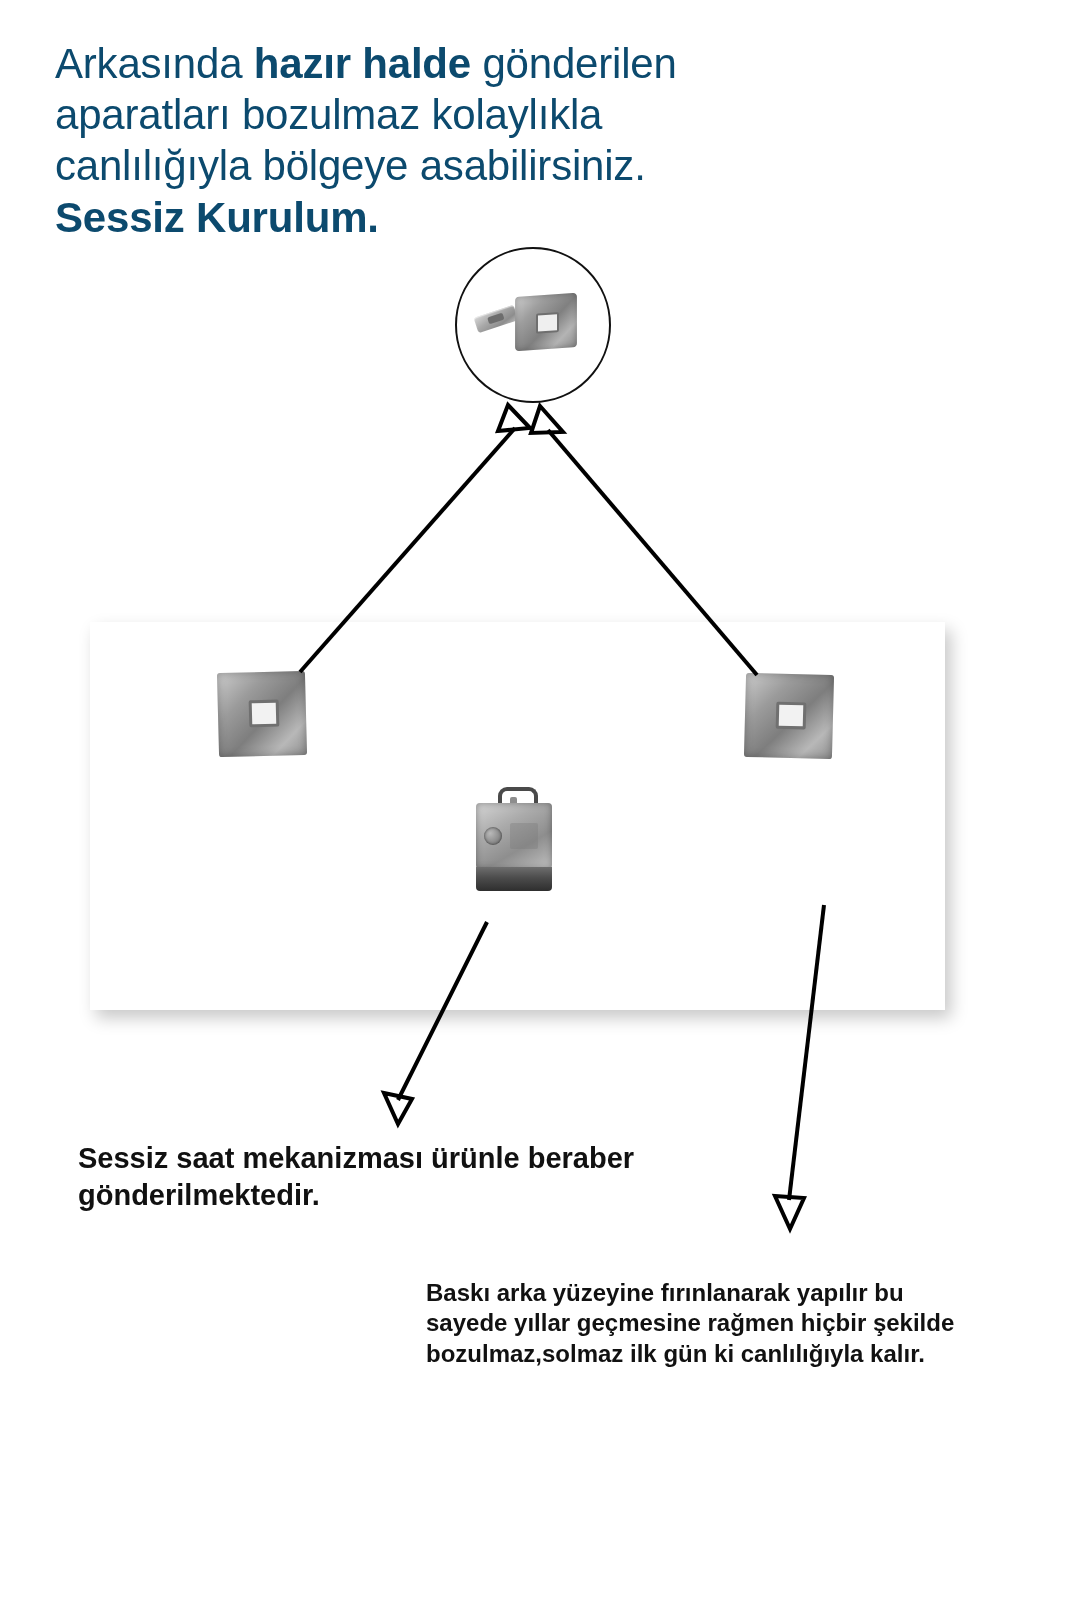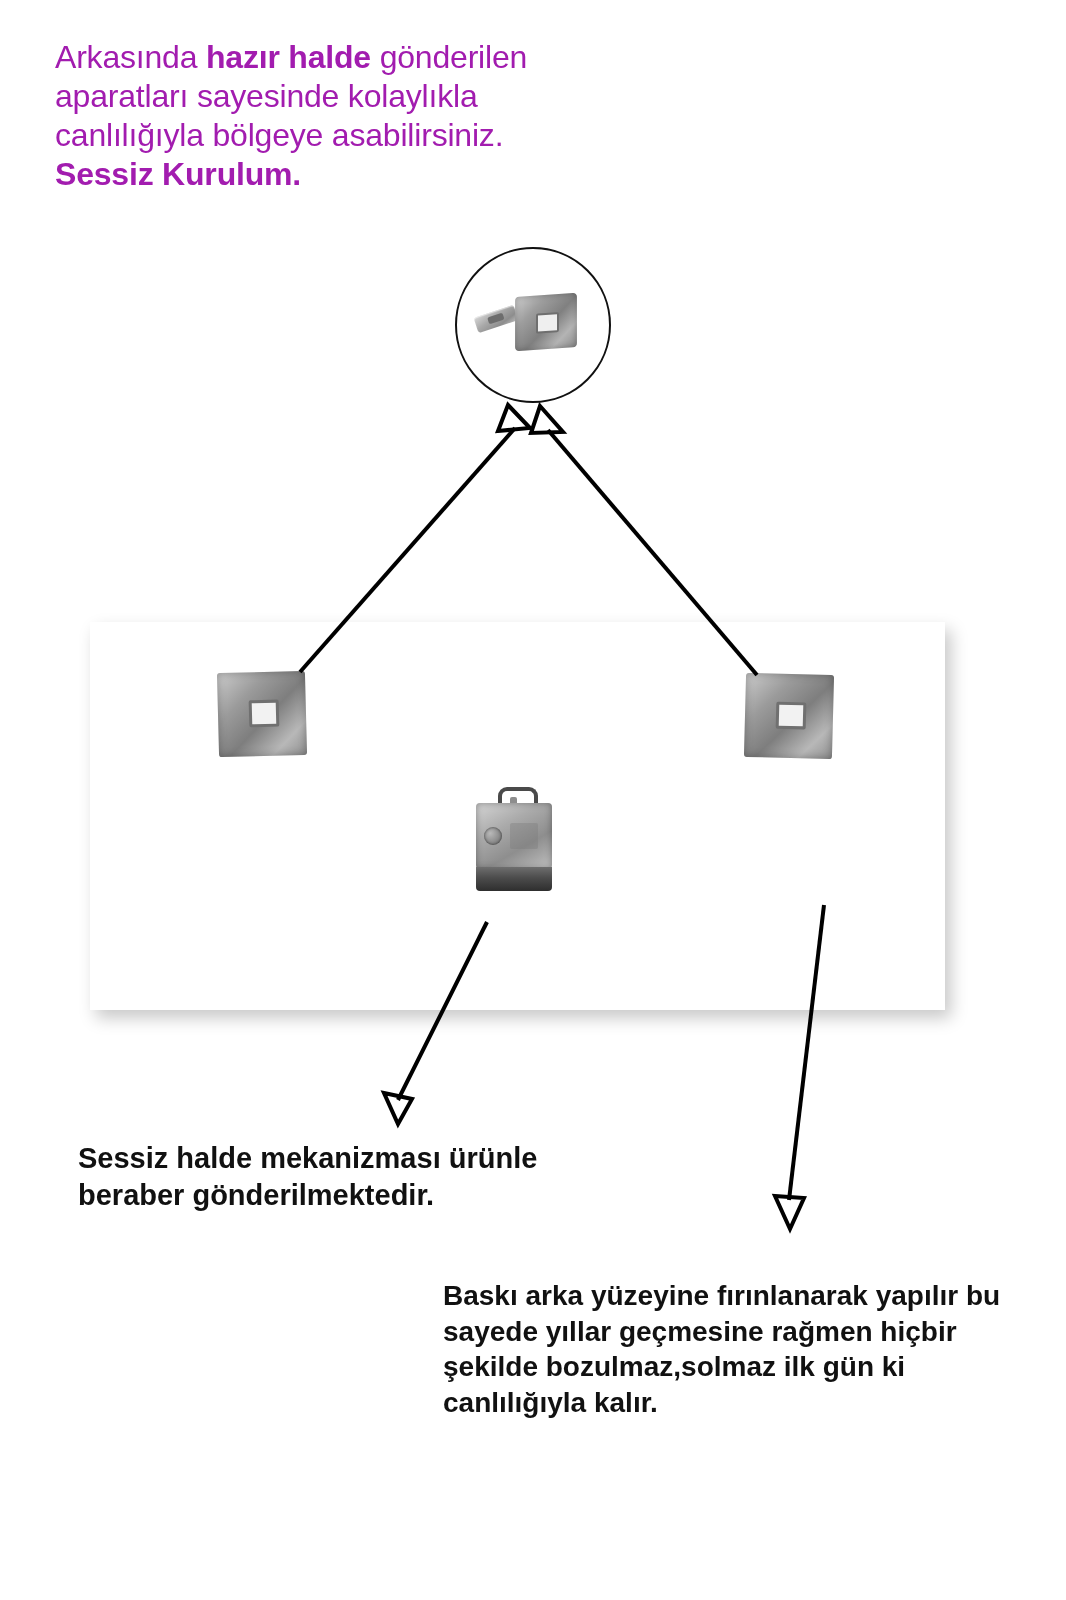--- a/index.html
+++ b/index.html
@@ -18,24 +18,24 @@
     overflow: hidden;
     background: #ffffff;
   }
 
   
   .headline {
     position: absolute;
     left: 55px;
     top: 38px;
     width: 800px;
-    font-size: 32px;
+    font-size: 42px;
     line-height: 1.22;
     font-weight: 400;
-    color: #a21caf;
+    color: #0c4a6e;
     letter-spacing: -0.2px;
   }
   .headline .b { font-weight: 700; }
   .headline .line4 { font-weight: 700; display: block; }
 
   
   .circle-callout {
     position: absolute;
     left: 455px;
     top: 247px;
@@ -199,44 +199,44 @@
     color: #111;
     line-height: 1.27;
   }
   .caption-mechanism {
     left: 78px;
     top: 1140px;
     width: 560px;
     font-size: 29px;
   }
   .caption-print {
-    left: 443px;
+    left: 426px;
     top: 1278px;
     width: 560px;
-    font-size: 28px;
+    font-size: 24px;
   }
 
   
   .arrows {
     position: absolute;
     left: 0;
     top: 0;
     width: 1066px;
     height: 1600px;
     pointer-events: none;
   }
 </style>
 </head>
 <body>
 
 <div id="page">
 
   <div class="headline">
     <span>Arkasında </span><span class="b">hazır halde</span><span> gönderilen</span><br>
-    <span>aparatları sayesinde kolaylıkla</span><br>
+    <span>aparatları bozulmaz kolaylıkla</span><br>
     <span>canlılığıyla bölgeye asabilirsiniz.</span><br>
     <span class="line4">Sessiz Kurulum.</span>
   </div>
 
   <div class="circle-callout">
     <div class="hanger-small"></div>
     <div class="plate-small"></div>
   </div>
 
   <div class="product-panel">
@@ -266,16 +266,16 @@
       <line x1="487" y1="922" x2="398" y2="1100" stroke="#000" stroke-width="4"></line>
       <polygon points="384,1093 412,1099 398,1124" fill="none" stroke="#000" stroke-width="4"></polygon>
     </g>
 
     <g>
       <line x1="824" y1="905" x2="789" y2="1200" stroke="#000" stroke-width="4"></line>
       <polygon points="775,1196 804,1198 790,1229" fill="none" stroke="#000" stroke-width="4"></polygon>
     </g>
   </svg>
 
-  <div class="caption caption-mechanism">Sessiz halde mekanizması ürünle beraber gönderilmektedir.</div>
+  <div class="caption caption-mechanism">Sessiz saat mekanizması ürünle beraber gönderilmektedir.</div>
   <div class="caption caption-print">Baskı arka yüzeyine fırınlanarak yapılır bu sayede yıllar geçmesine rağmen hiçbir şekilde bozulmaz,solmaz ilk gün ki canlılığıyla kalır.</div>
 
 </div>
 
 </body></html>

